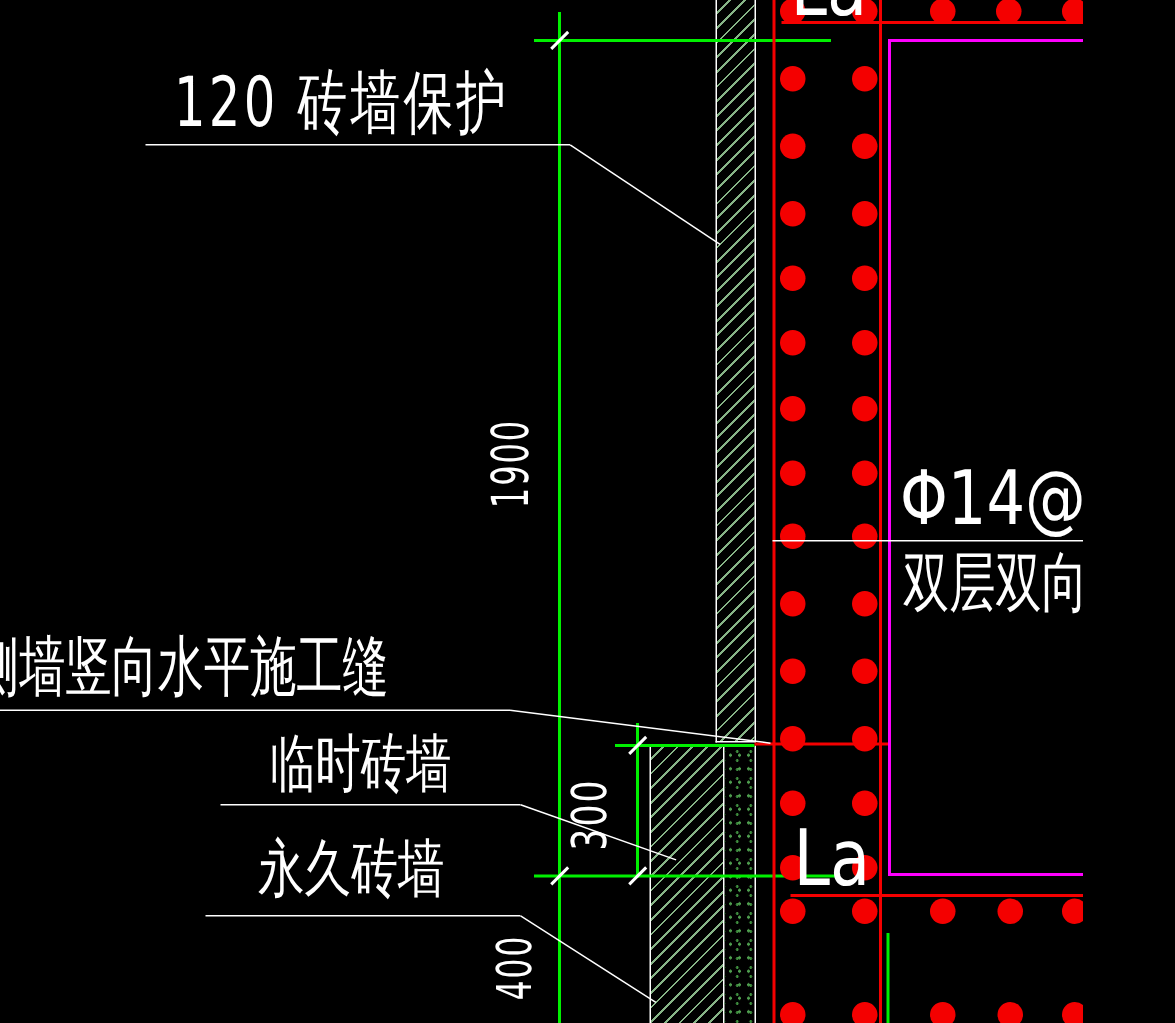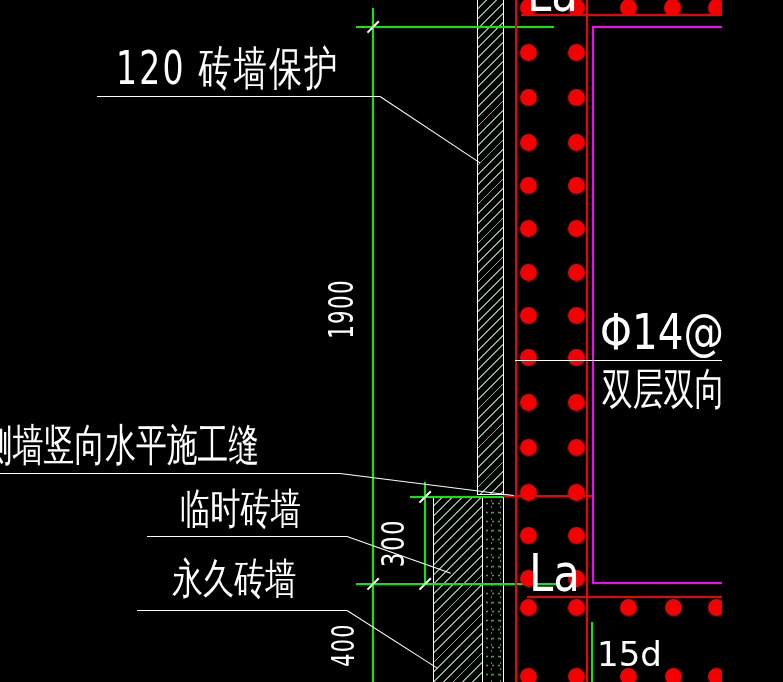--- a/index.html
+++ b/index.html
@@ -146,21 +146,20 @@
   <div class="txt" style="left:602px;top:366px;font-size:44px;transform:scaleX(0.70);">双层双向</div>
 
   <div class="txt" style="left:-18px;top:422px;font-size:44px;transform:scaleX(0.70);">侧墙竖向水平施工缝</div>
 
   <div class="txt" style="left:180px;top:487px;font-size:42px;transform:scaleX(0.72);">临时砖墙</div>
 
   <div class="txt" style="left:172px;top:557px;font-size:42px;transform:scaleX(0.74);">永久砖墙</div>
 
   <div class="txt" style="left:529px;top:546px;font-size:52px;transform:scaleX(0.84);">La</div>
 
-  <div class="txt" style="left:597px;top:637px;font-size:34px;">15d</div>
 
   <div class="dim" style="left:281px;top:292px;font-size:34px;transform:rotate(-90deg) scaleX(0.63);">1900</div>
 
   <div class="dim" style="left:333px;top:526px;font-size:32px;transform:rotate(-90deg) scaleX(0.72);">300</div>
 
   <div class="dim" style="left:283px;top:628px;font-size:32px;transform:rotate(-90deg) scaleX(0.65);">400</div>
 
 </div>
 
 </body></html>

